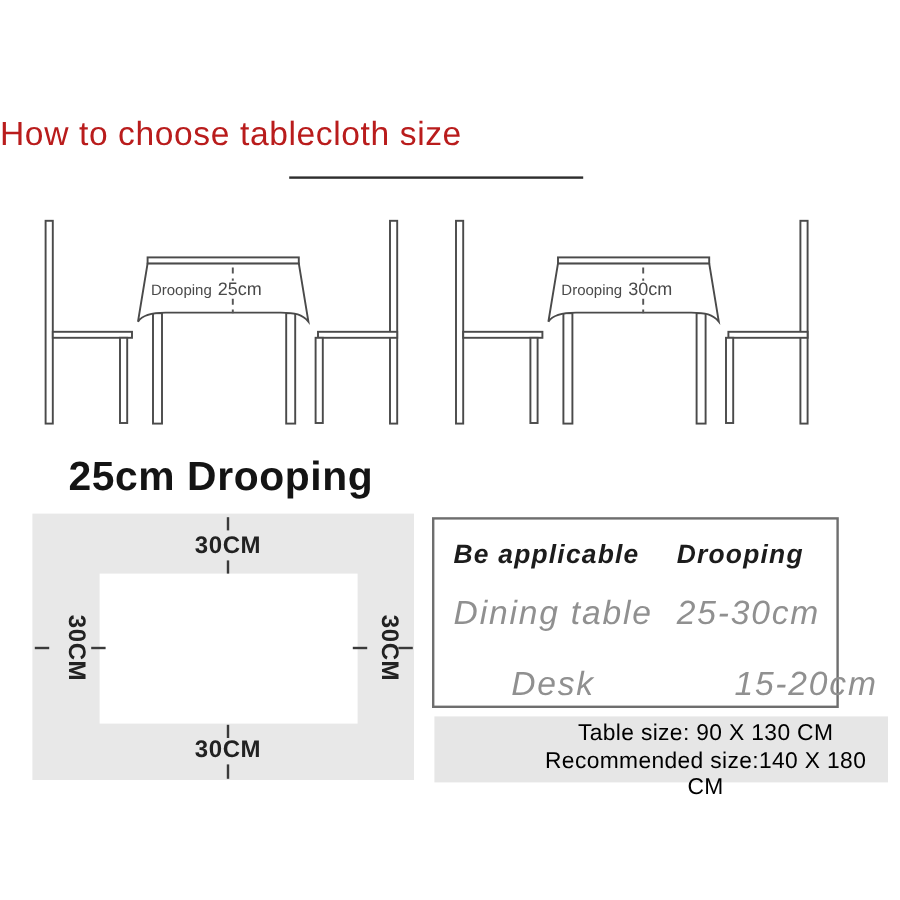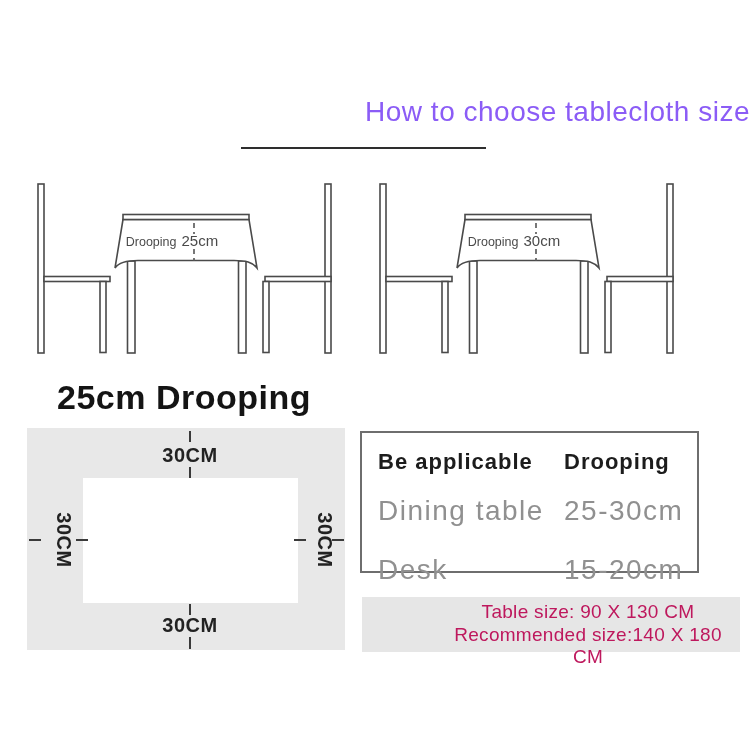--- a/index.html
+++ b/index.html
@@ -10,24 +10,24 @@
     height: 750px;
     background: #ffffff;
     font-family: "Liberation Sans", sans-serif;
     overflow: hidden;
   }
   
   .page-title {
     position: absolute;
     left: 0; top: 96px;
     width: 750px;
-    text-align: right;
+    text-align: left;
     font-size: 28px;
     font-weight: 500;
-    color: #8b5cf6;
+    color: #b91c1c;
     letter-spacing: 0.5px;
   }
   .title-underline {
     position: absolute;
     left: 241px; top: 147px;
     width: 245px; height: 2px;
     background: #2e2e2e;
   }
   
   .diagram { position: absolute; top: 170px; width: 340px; height: 190px; }
@@ -71,52 +71,53 @@
     transform: translate(-50%, -50%);
   }
   .dim-label.rot { transform: translate(-50%, -50%) rotate(90deg); }
   .dash { position: absolute; background: #3a3a3a; }
   .dash.v { width: 2px; }
   .dash.h { height: 2px; }
   
   .size-table {
     position: absolute;
     left: 360px; top: 431px;
-    width: 339px; height: 142px;
+    width: 339px; height: 159px;
     border: 2px solid #6e6e6e;
     background: #ffffff;
+    font-style: italic;
   }
   .st-cell { position: absolute; white-space: nowrap; }
   .st-header { font-size: 22px; font-weight: 700; color: #1c1c1c; letter-spacing: 1px; }
   .st-value  { font-size: 28px; font-weight: 400; color: #909090; letter-spacing: 1.5px; }
   .st-c1 { left: 16px; }
   .st-c2 { left: 202px; }
   .st-r0 { top: 16px; }
   .st-r1 { top: 62px; }
-  .st-r2 { top: 121px; }
+  .st-r2 { top: 121px; margin-left: 48px; }
   
   .example-box {
     position: absolute;
     left: 362px; top: 597px;
     width: 378px; height: 55px;
     background: #e6e6e6;
   }
   .example-label {
     position: absolute;
     left: 7px; top: 16px;
     font-size: 22px;
     color: #161616;
     letter-spacing: 0.5px;
   }
   .example-lines {
     position: absolute;
     left: 78px; top: 0;
     width: 296px; height: 55px;
     text-align: center;
-    color: #be185d;
+    color: #000000;
   }
   .example-line1 { position: absolute; left: 0; width: 100%; top: 4px;  font-size: 19px; letter-spacing: 0.3px; }
   .example-line2 { position: absolute; left: 0; width: 100%; top: 27px; font-size: 19px; letter-spacing: 0.3px; text-align: center; }
 </style>
 </head>
 <body>
 
 <div class="canvas">
 
   <div class="page-title">How to choose tablecloth size</div>

